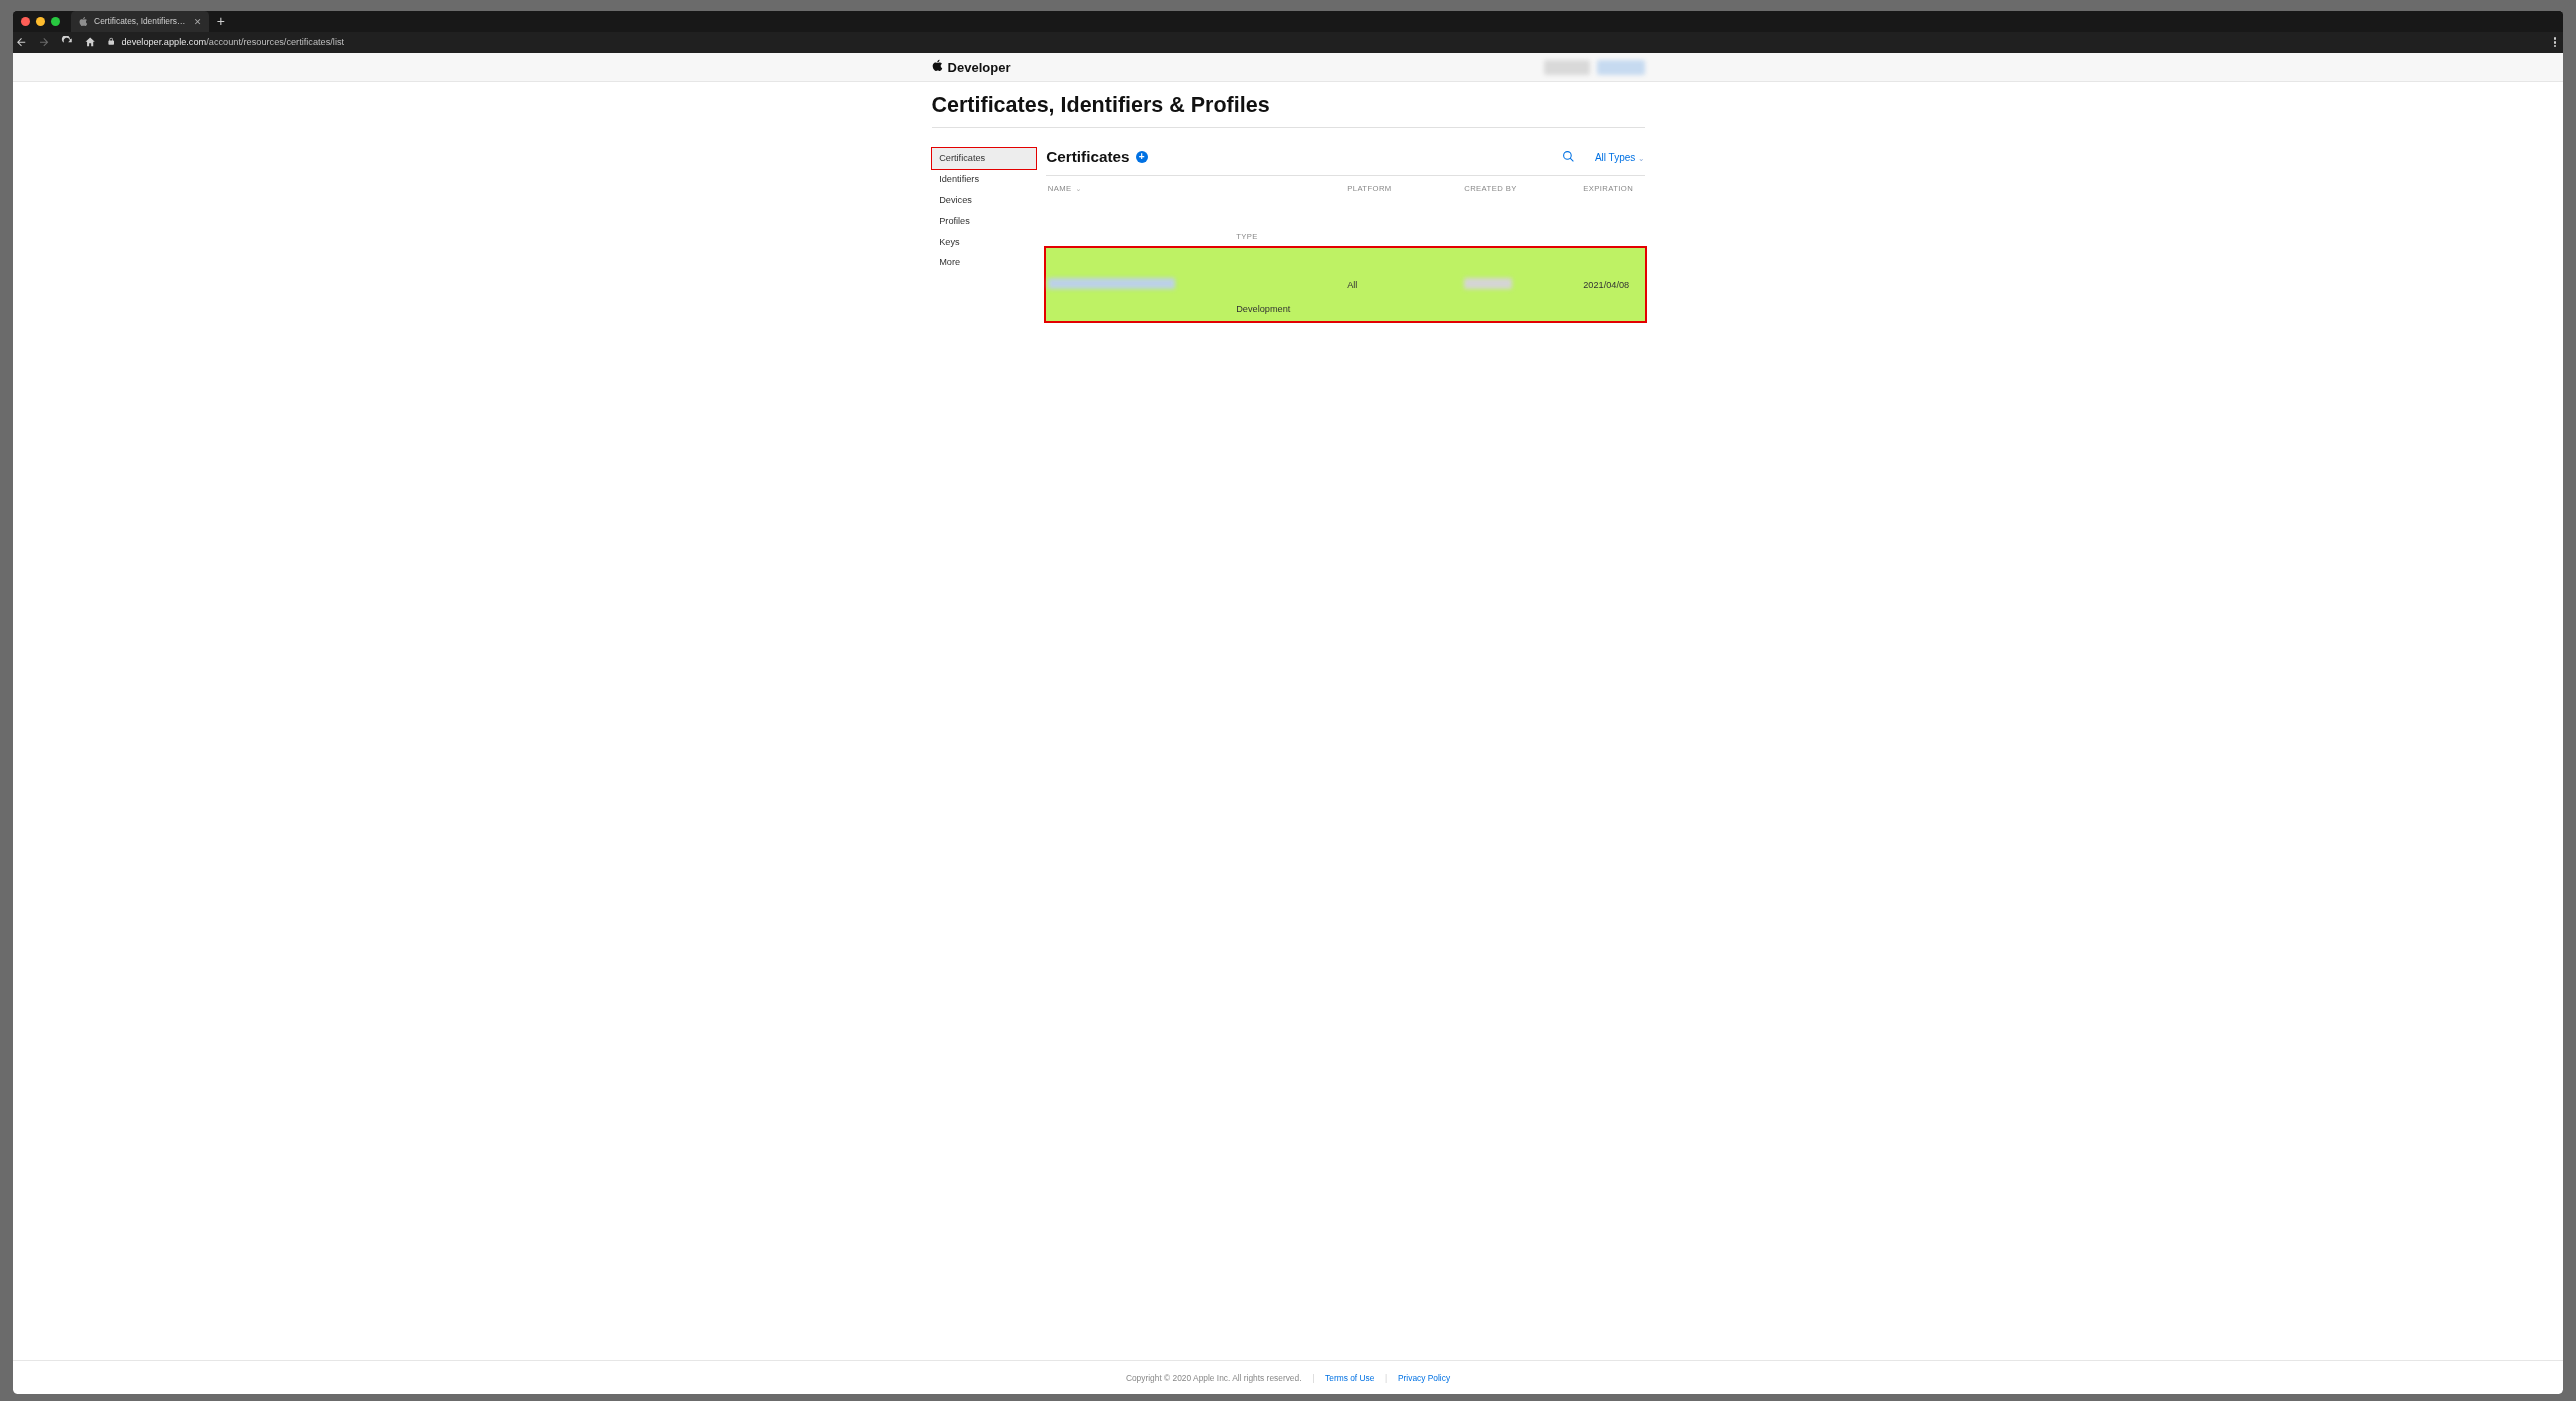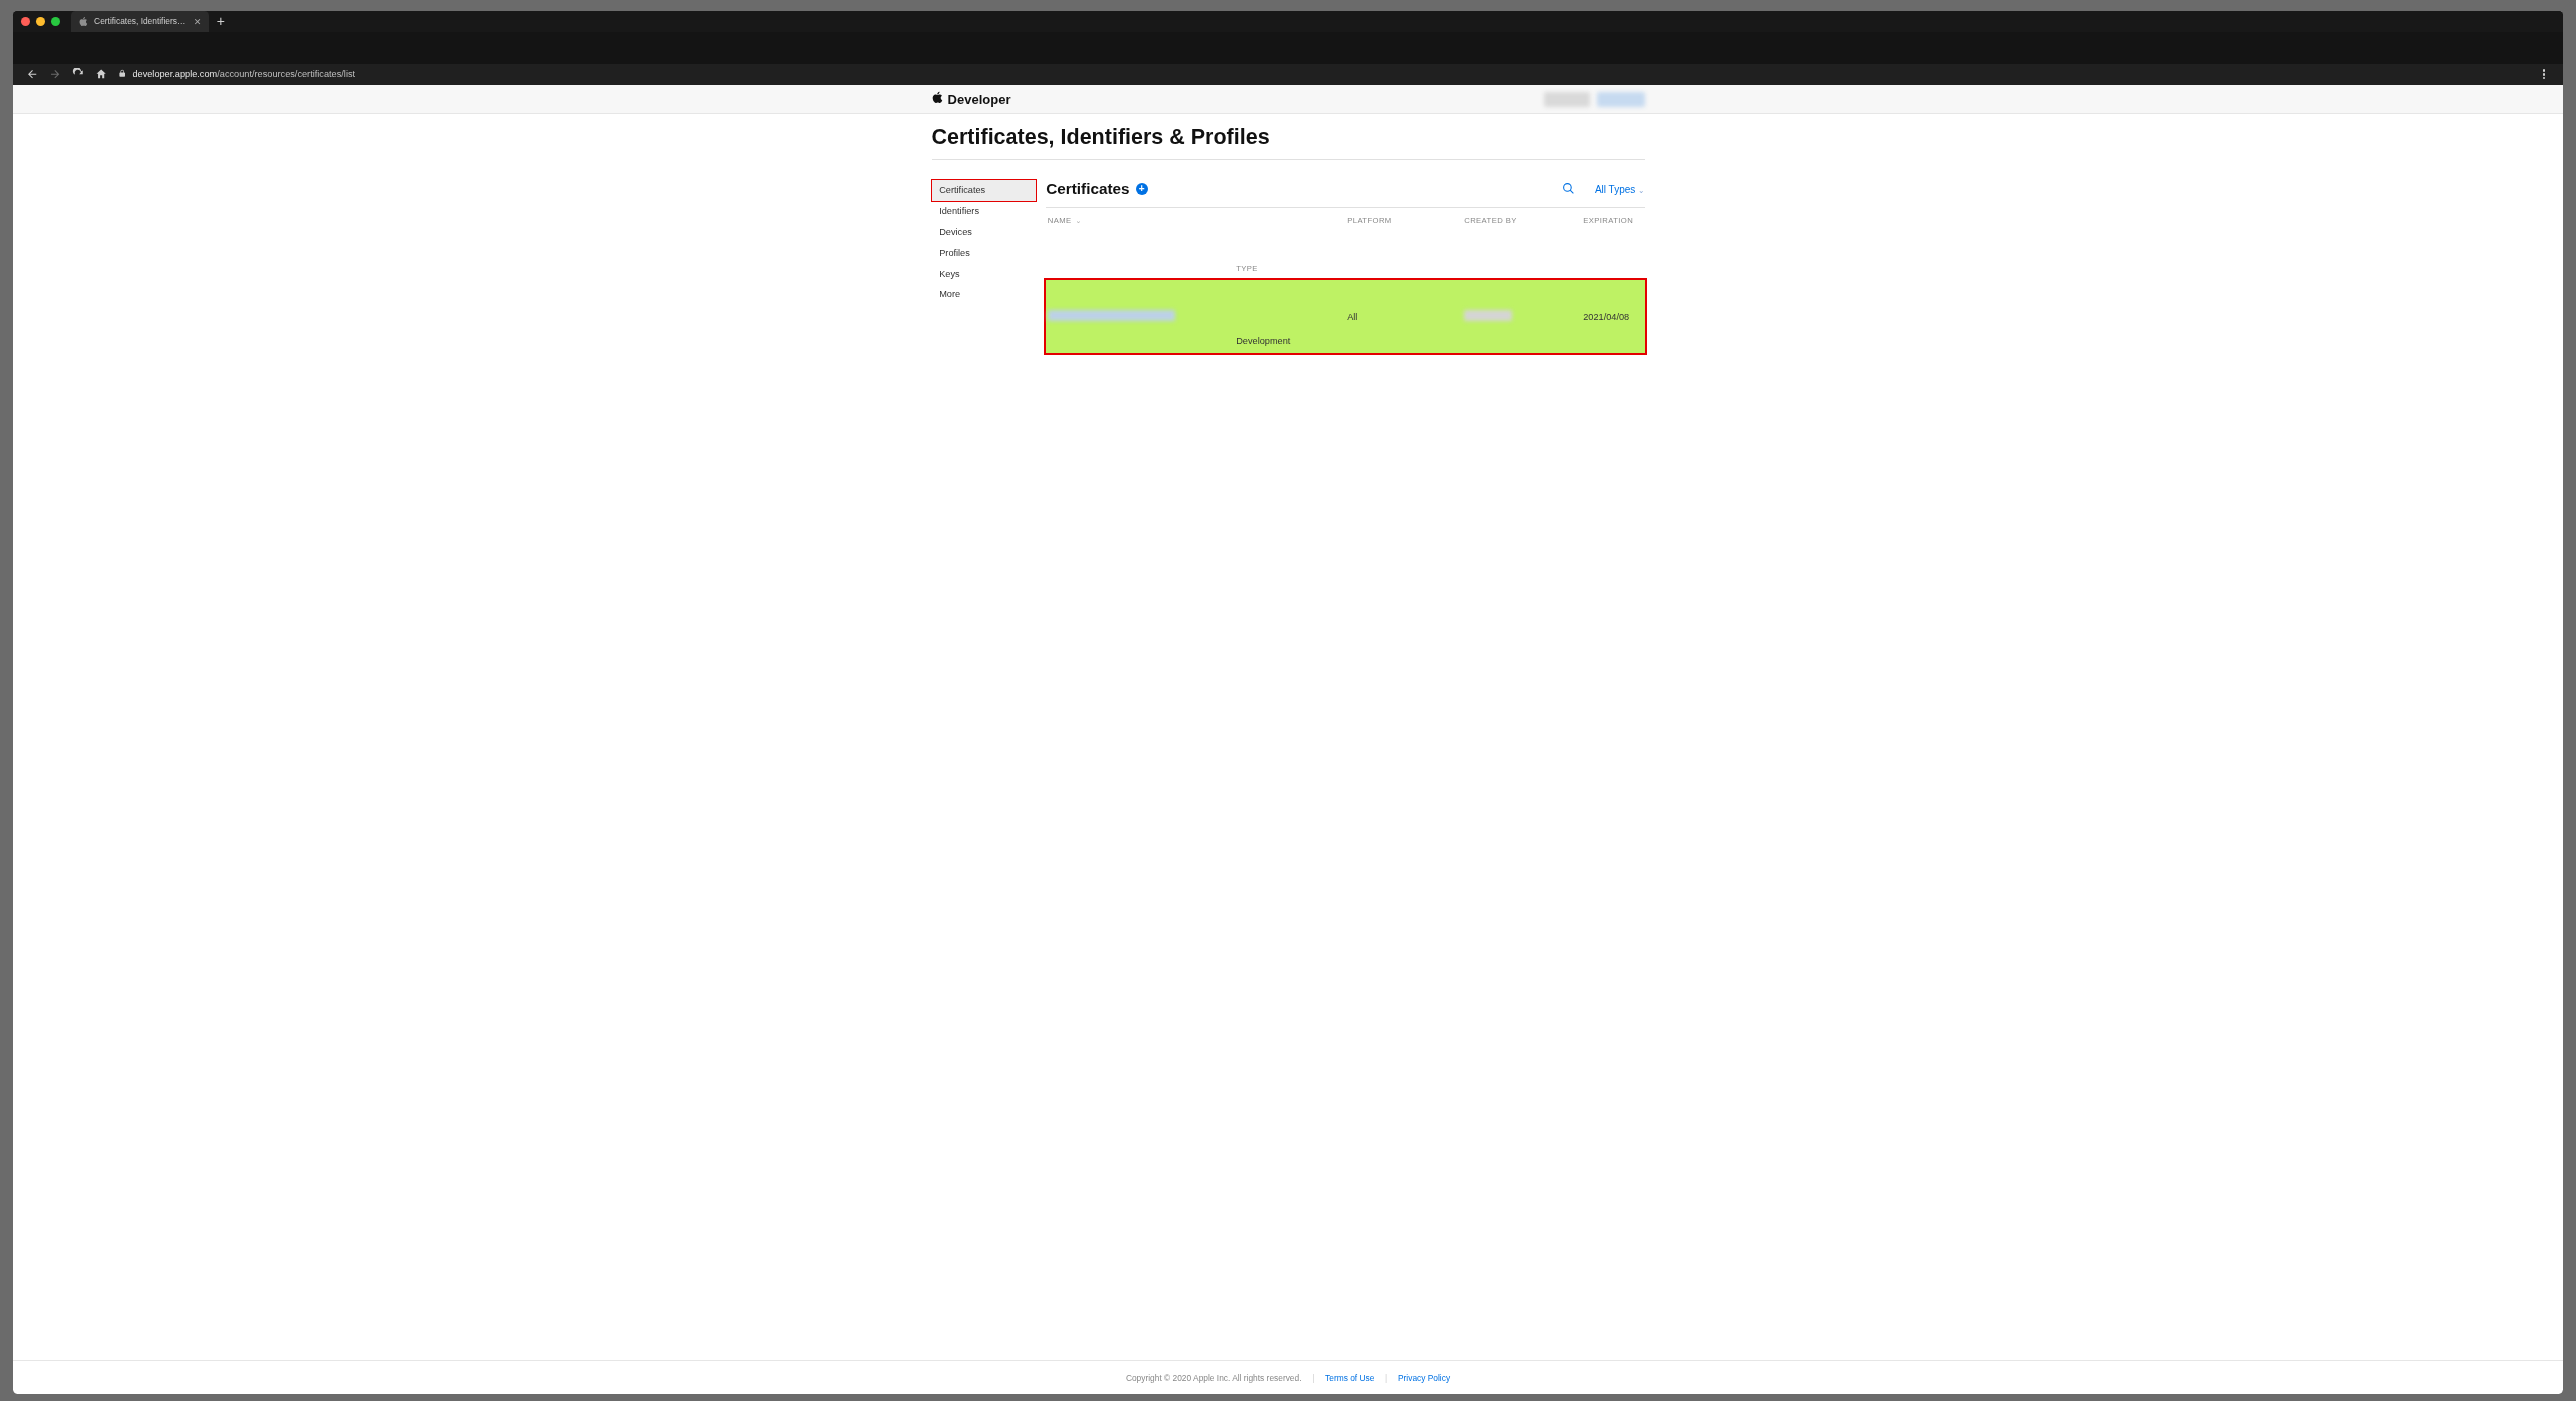--- a/index.html
+++ b/index.html
@@ -46,25 +46,24 @@
   }
   .tab .favicon { width:9.2px;height:9.2px; display:flex;align-items:center;justify-content:center;}
   .tab .label { white-space: nowrap; overflow: hidden; text-overflow: ellipsis; flex:1; font-size:8.4px;}
   .tab .close { font-size: 9.2px; color:#aaa; }
   .newtab { color:#cfcfcf; font-size:14px; padding:0 7.7px; }
   .toolbar {
     height: 21.5px;
     background: #202020;
     display:flex;
     align-items:center;
-    padding: 0 13px;
+    padding: 0 2px;
     gap: 10.7px;
     color:#cfcfcf;
     font-size: 10px;
-    margin-top: 32px;
   }
   .toolbar .navicon { width:12.3px; height:12.3px; display:flex; align-items:center; justify-content:center; }
   .toolbar .navicon svg { fill:#cfcfcf; }
   .toolbar .forward svg { fill:#6a6a6a; }
   .url { flex:1; display:flex; align-items:center; gap:6.1px; font-size:9.2px; color:#bfbfbf;}
   .url .lock svg { fill:#cfcfcf; width:8.4px; height:8.4px; }
   .url .dom { color:#e6e6e6; }
   .menu-dots { width:12.3px;height:12.3px; display:flex; flex-direction:column; gap:1.5px; align-items:center; justify-content:center;}
   .menu-dots span{ width:2.3px;height:2.3px;background:#cfcfcf;border-radius:50%;}
   .viewport {

